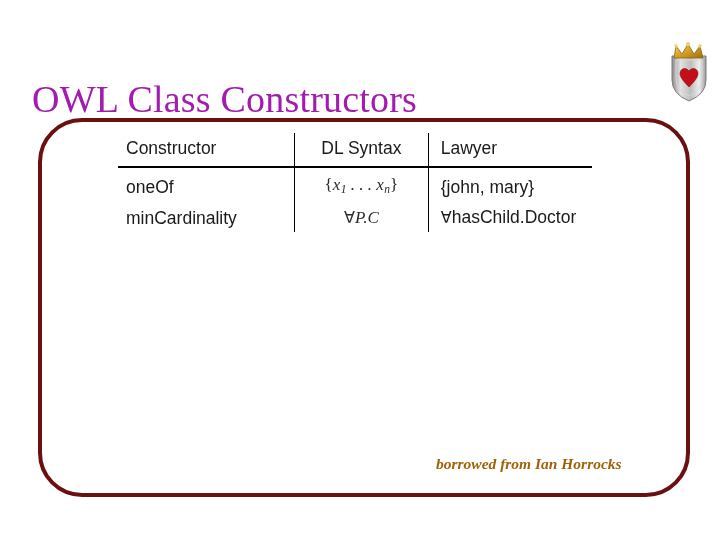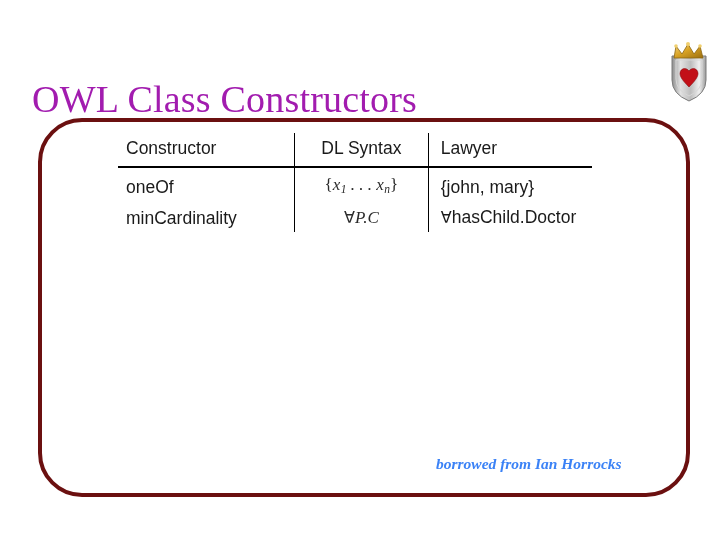--- a/index.html
+++ b/index.html
@@ -135,21 +135,21 @@
 
   
   #attribution {
     position: absolute;
     left: 436px;
     top: 455px;
     font-family: "Liberation Serif", serif;
     font-style: italic;
     font-weight: bold;
     font-size: 15.5px;
-    color: #3b82f6;
+    color: #a16207;
     white-space: nowrap;
   }
 </style>
 </head>
 <body>
 
 <h1 id="slide-title">OWL Class Constructors</h1>
 
 <div id="crest">
   <svg viewBox="0 0 52 62" width="52" height="62">

